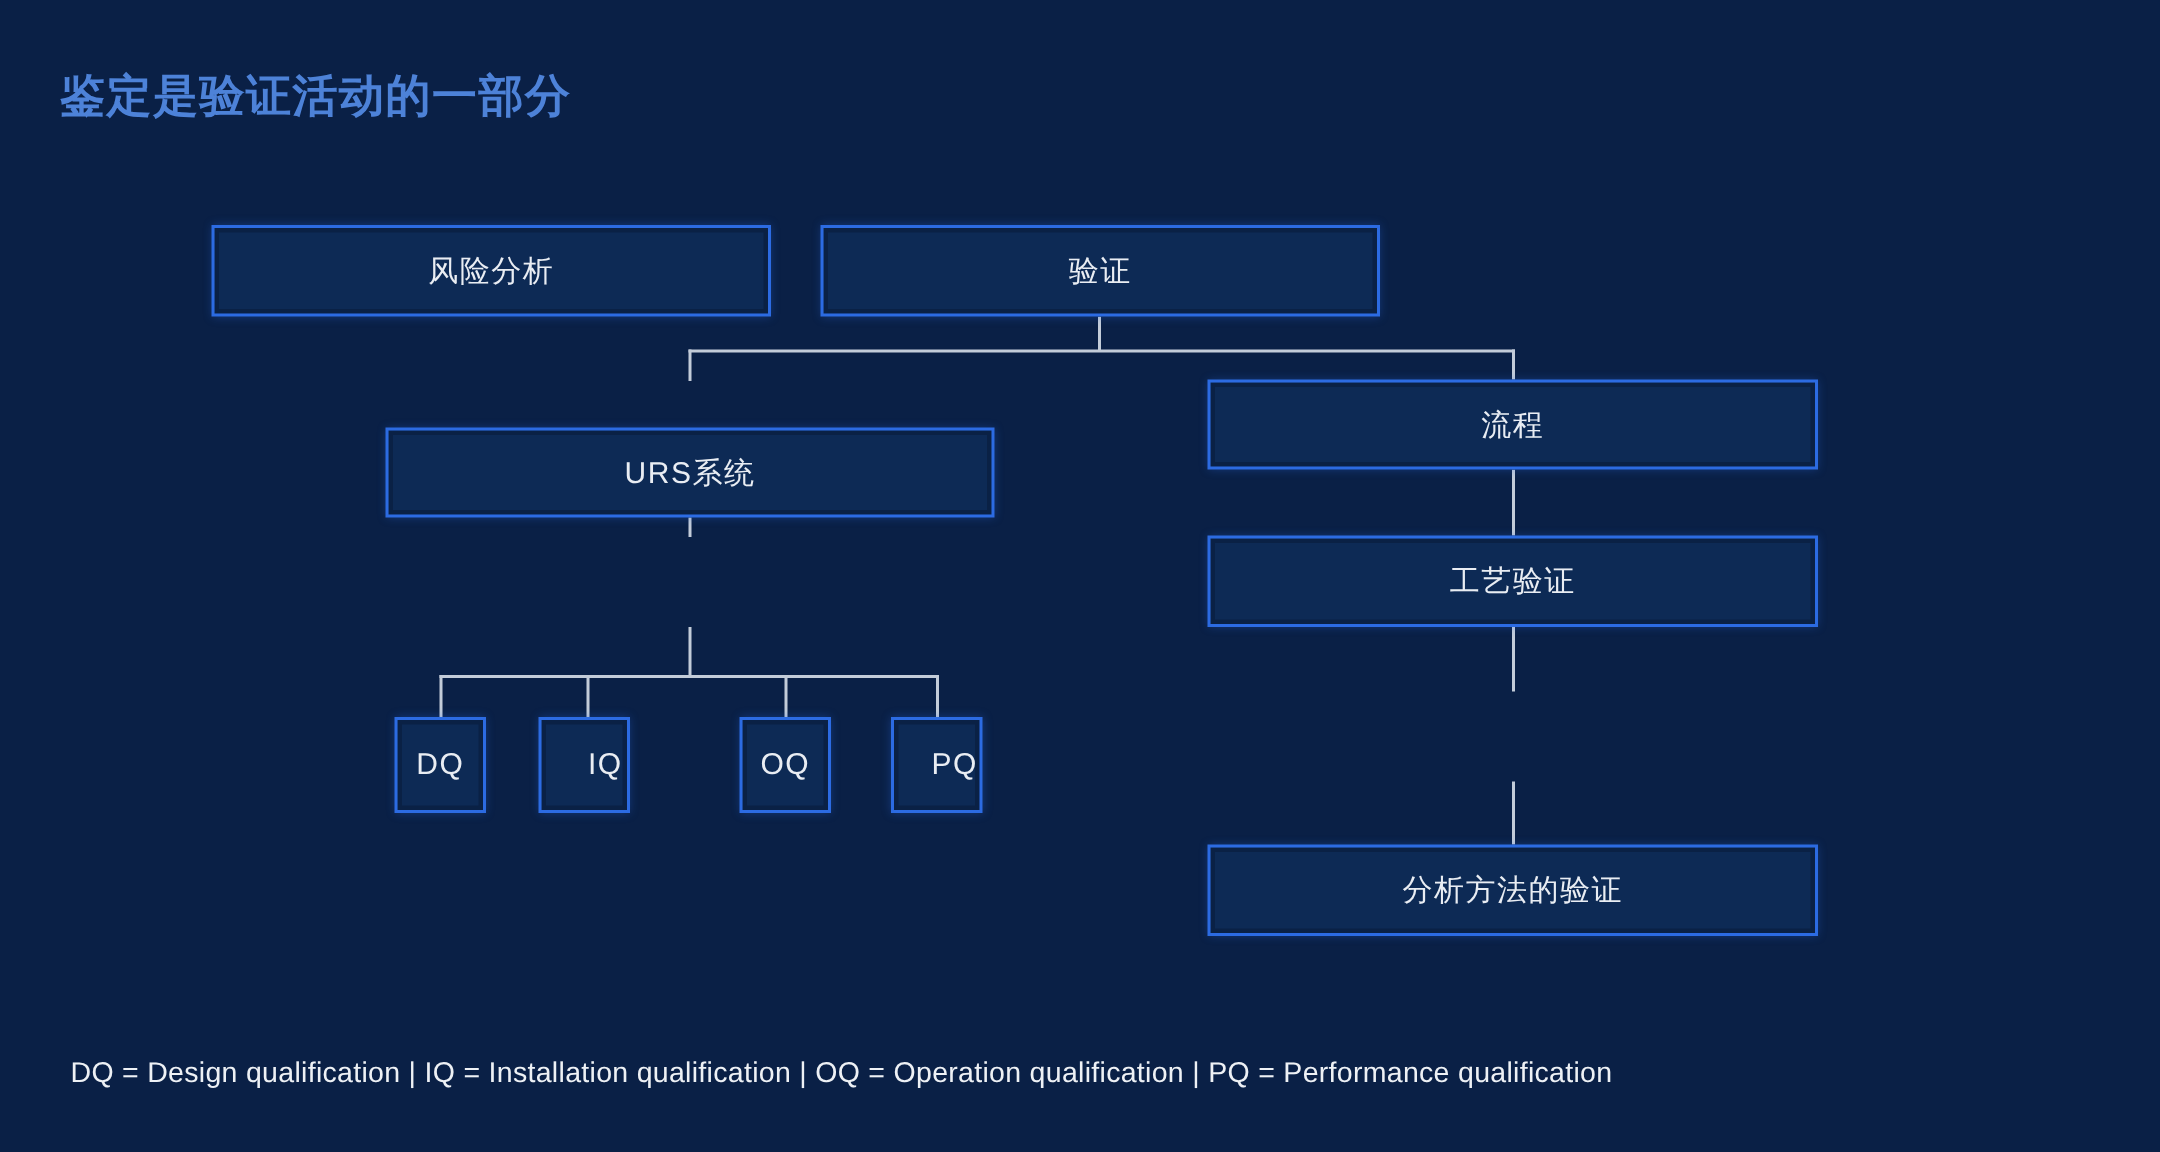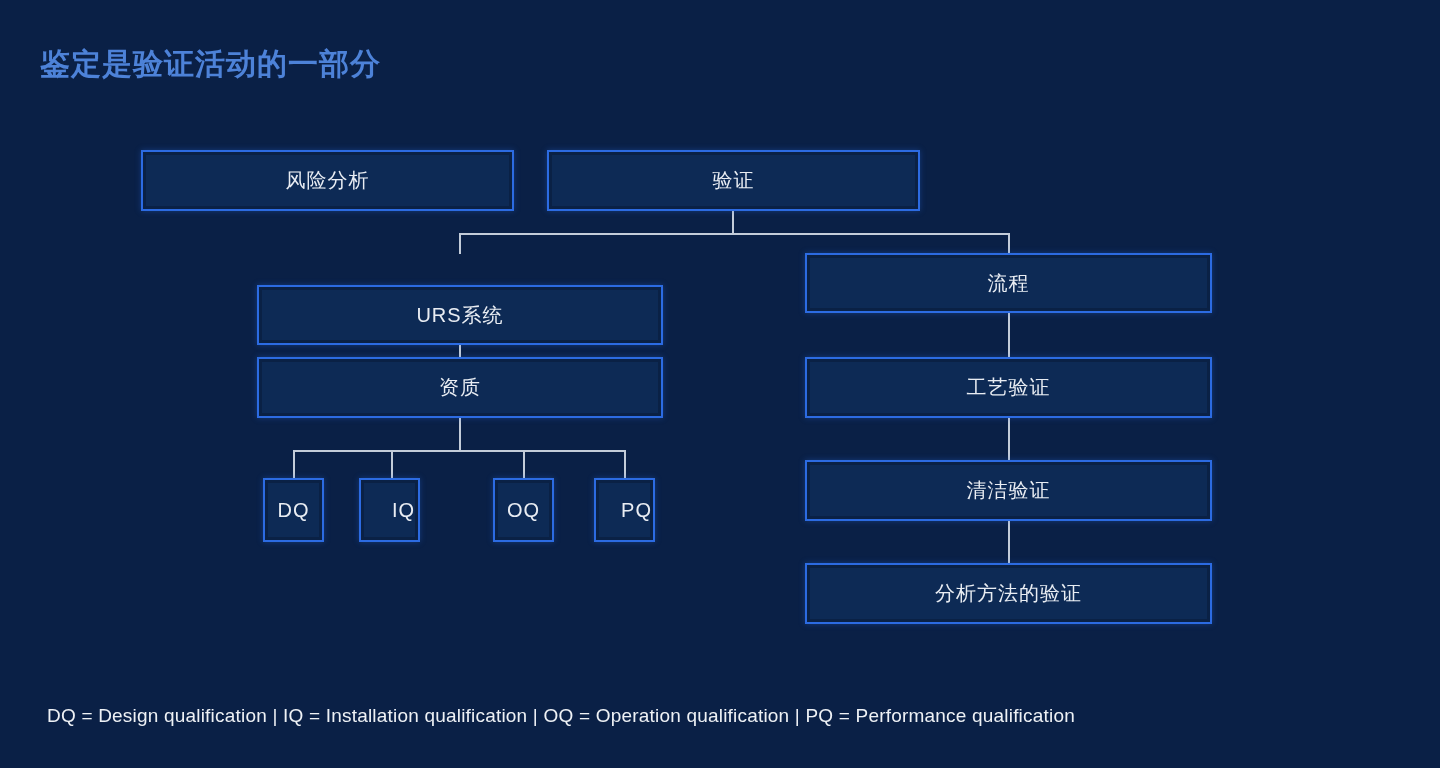--- a/index.html
+++ b/index.html
@@ -100,23 +100,21 @@
   <div class="conn v" style="left:624px; top:450px; height:28px;"></div>
 
   <div class="conn v" style="left:1008px; top:313px; height:45px;"></div>
   <div class="conn v" style="left:1008px; top:418px; height:43px;"></div>
   <div class="conn v" style="left:1008px; top:521px; height:43px;"></div>
 
   <div class="node n-risk">风险分析</div>
   <div class="node n-validation">验证</div>
   <div class="node n-urs">URS系统</div>
   <div class="node n-process">流程</div>
-  <div class="node n-qual">资质</div>
   <div class="node n-procval">工艺验证</div>
-  <div class="node n-cleanval">清洁验证</div>
   <div class="node n-analytval">分析方法的验证</div>
 
   <div class="node n-sm n-dq">DQ</div>
   <div class="node n-sm n-iq">IQ</div>
   <div class="node n-sm n-oq">OQ</div>
   <div class="node n-sm n-pq">PQ</div>
 
   <div class="footer-legend">DQ = Design qualification | IQ = Installation qualification | OQ = Operation qualification | PQ = Performance qualification</div>
 
 </div>

